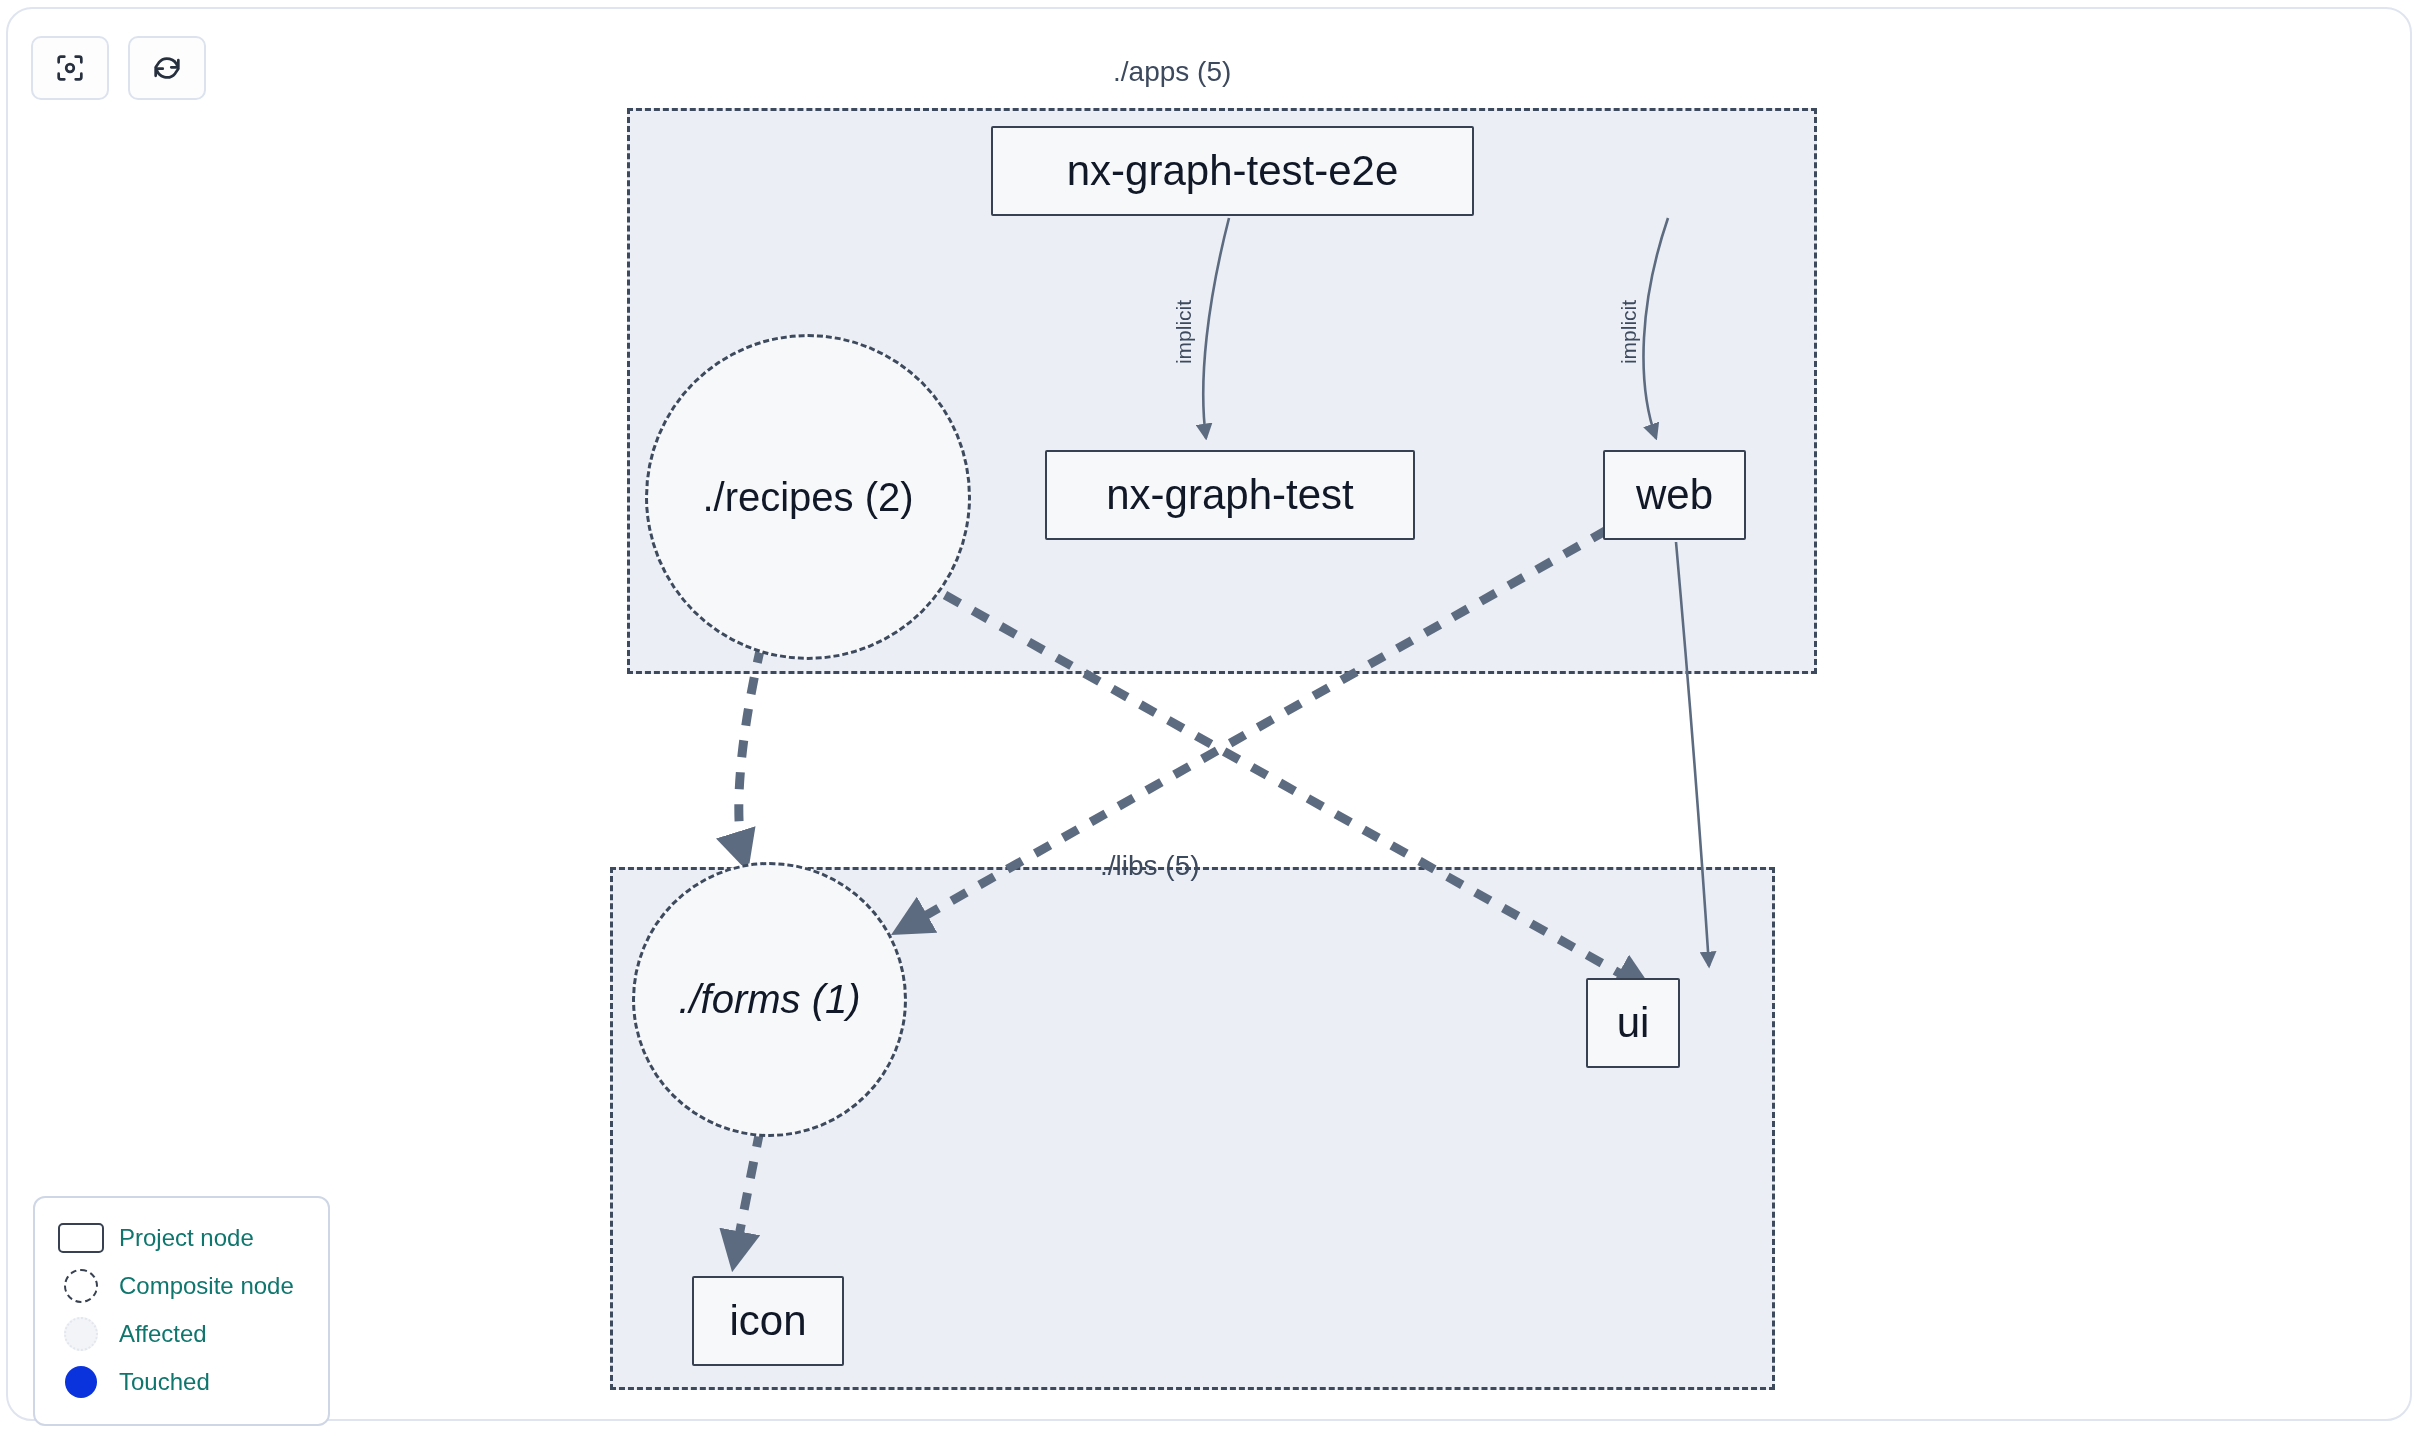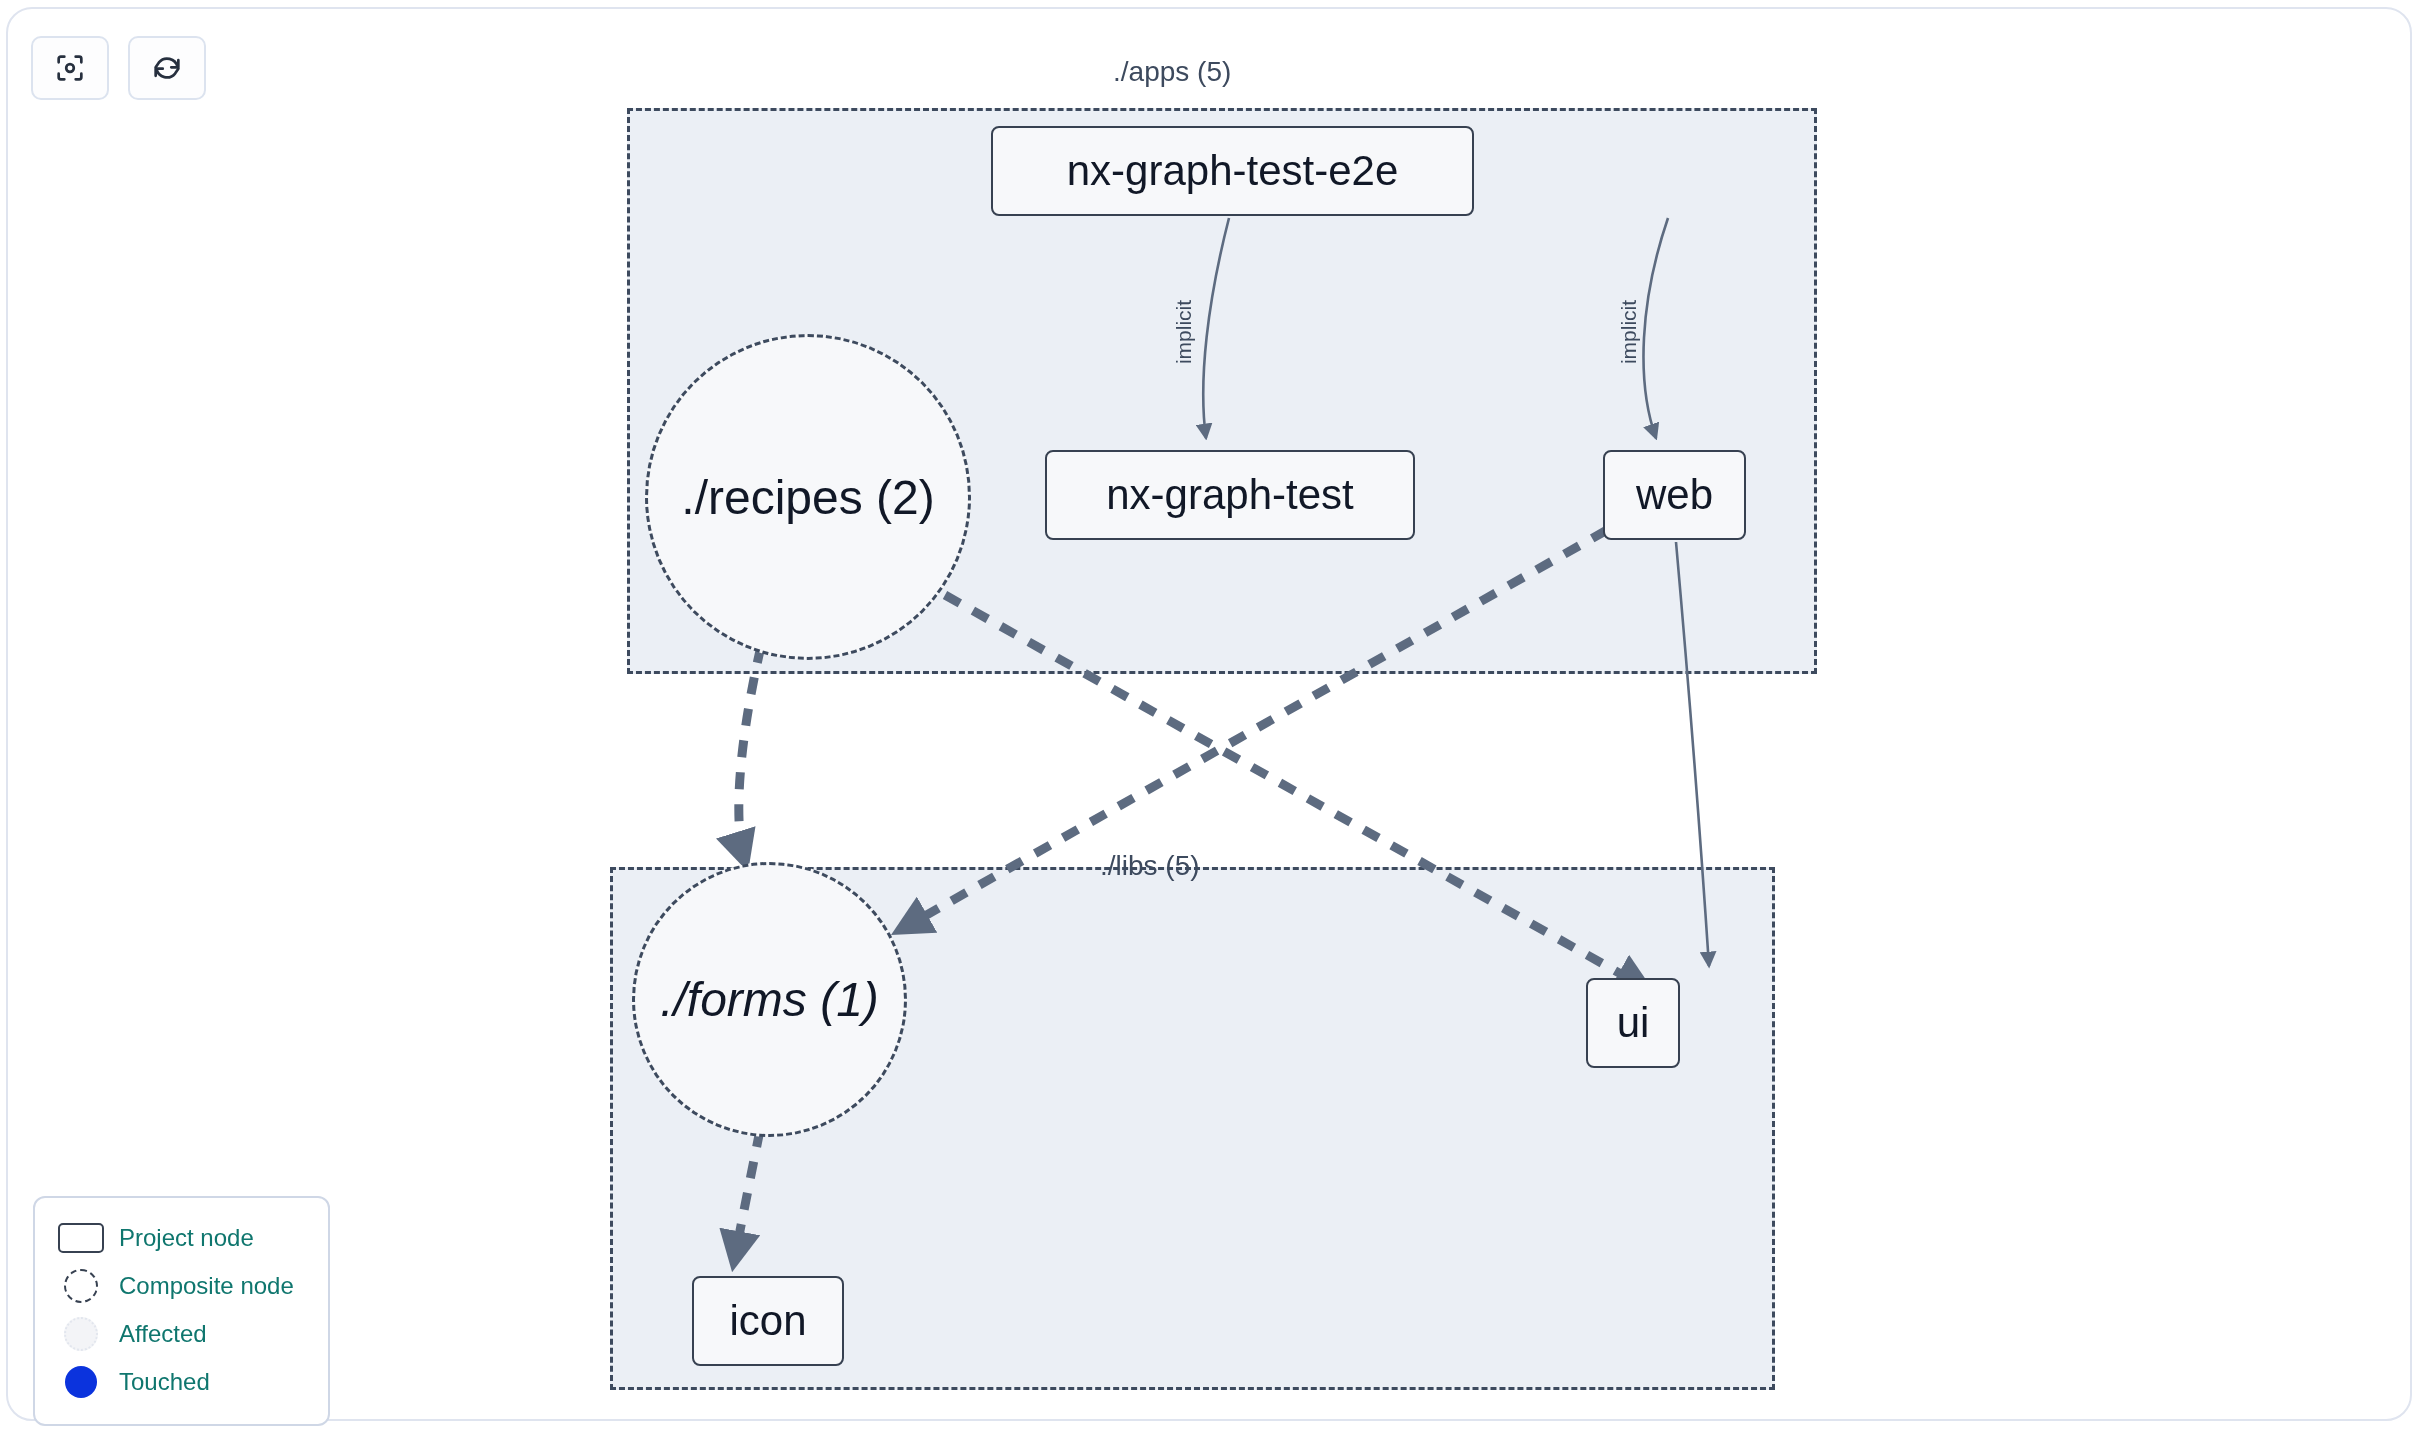--- a/index.html
+++ b/index.html
@@ -77,41 +77,41 @@
     white-space: nowrap;
     background: transparent;
   }
 
   
   .node {
     position: absolute;
     box-sizing: border-box;
     background: #f7f8fa;
     border: 2px solid #374151;
-    border-radius: 8px;
+    border-radius: 2px;
     display: flex;
     align-items: center;
     justify-content: center;
     color: #111827;
     font-size: 42px;
     white-space: nowrap;
     z-index: 25;
     cursor: pointer;
   }
   .composite {
     position: absolute;
     box-sizing: border-box;
     background: #f7f8fa;
     border: 3px dashed #3d4a5e;
     border-radius: 50%;
     display: flex;
     align-items: center;
     justify-content: center;
     color: #111827;
-    font-size: 48px;
+    font-size: 40px;
     white-space: nowrap;
     z-index: 25;
     cursor: pointer;
   }
 
   
   .edge-label {
     position: absolute;
     z-index: 28;
     color: #3d4a5e;

